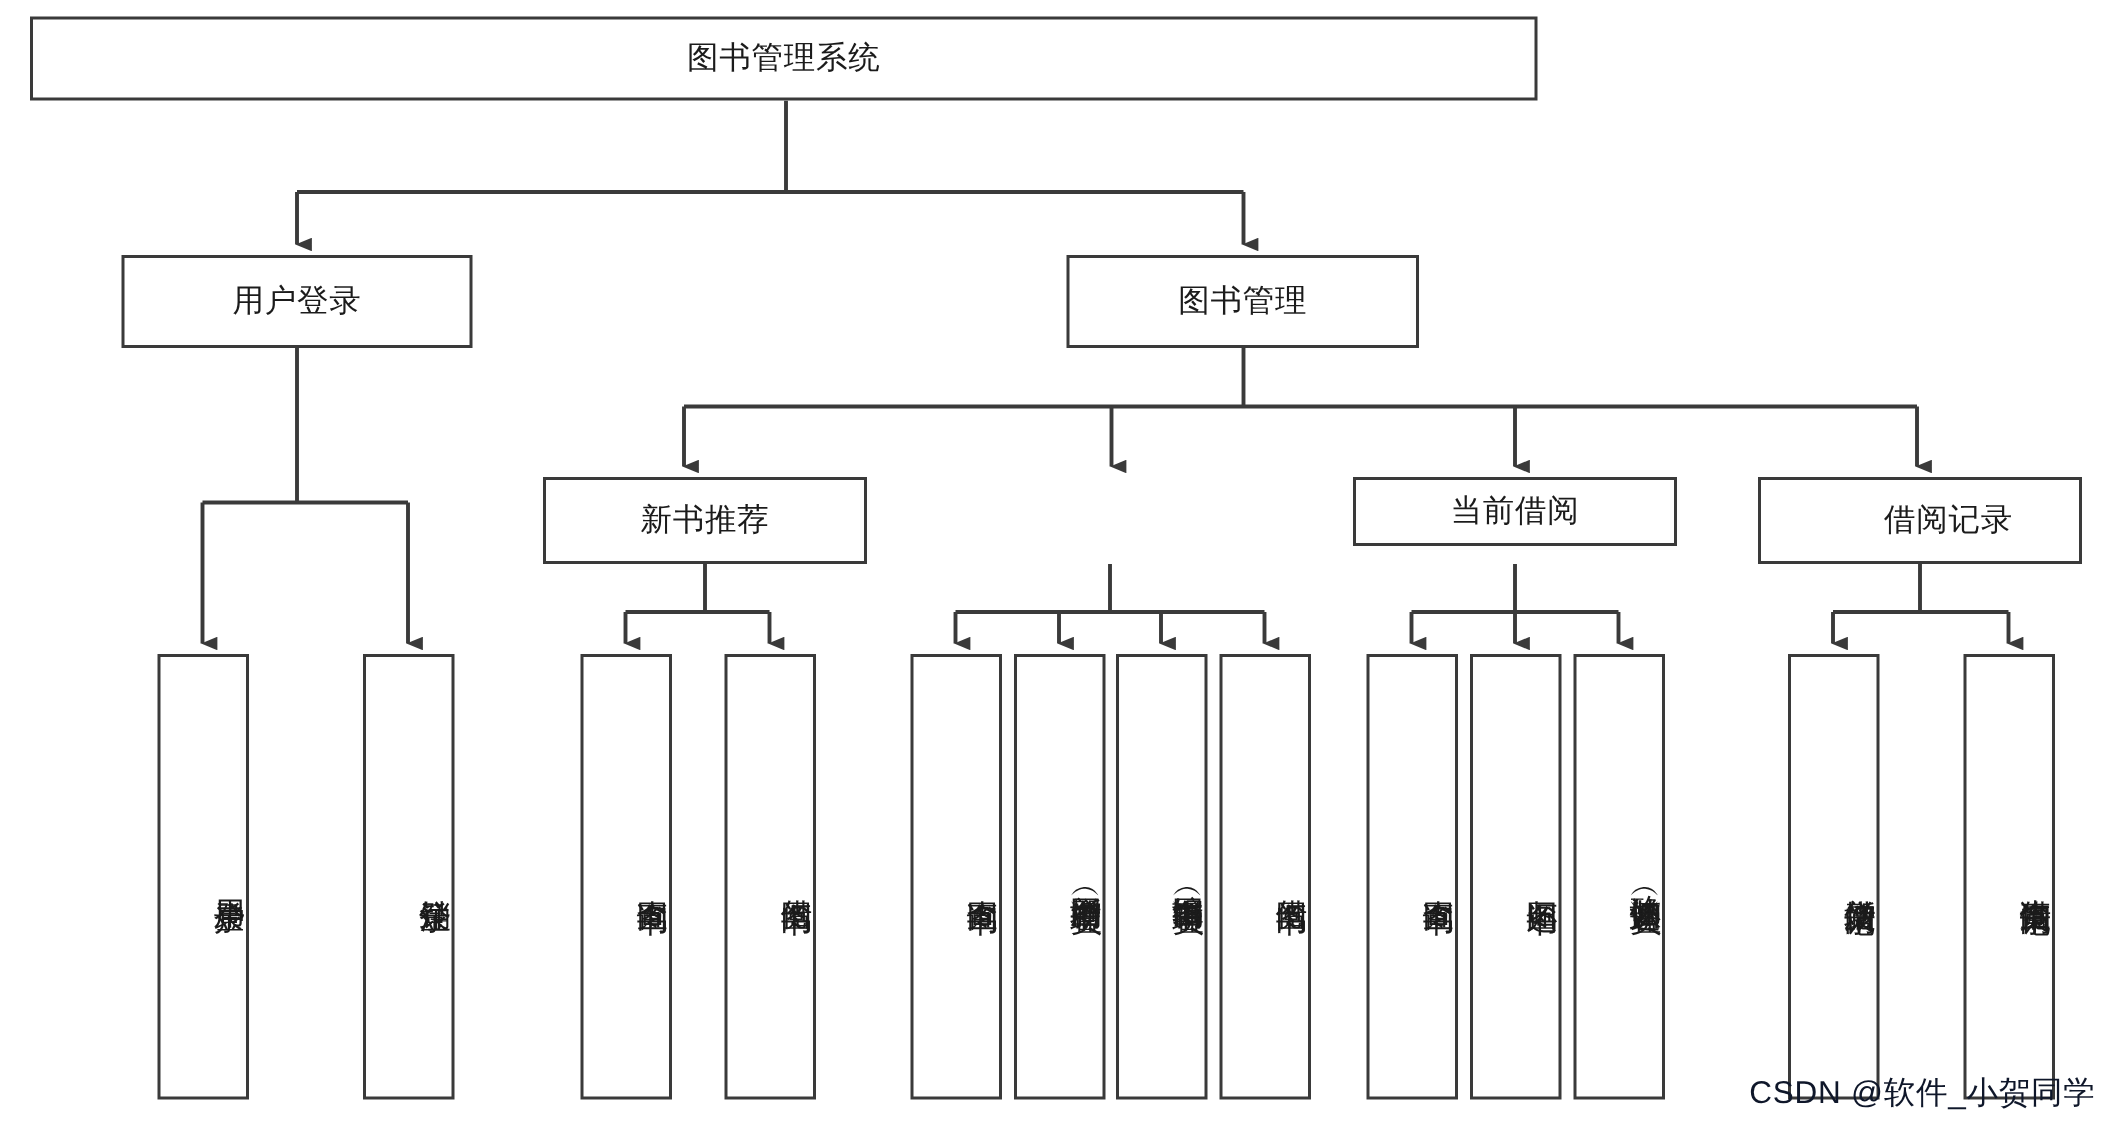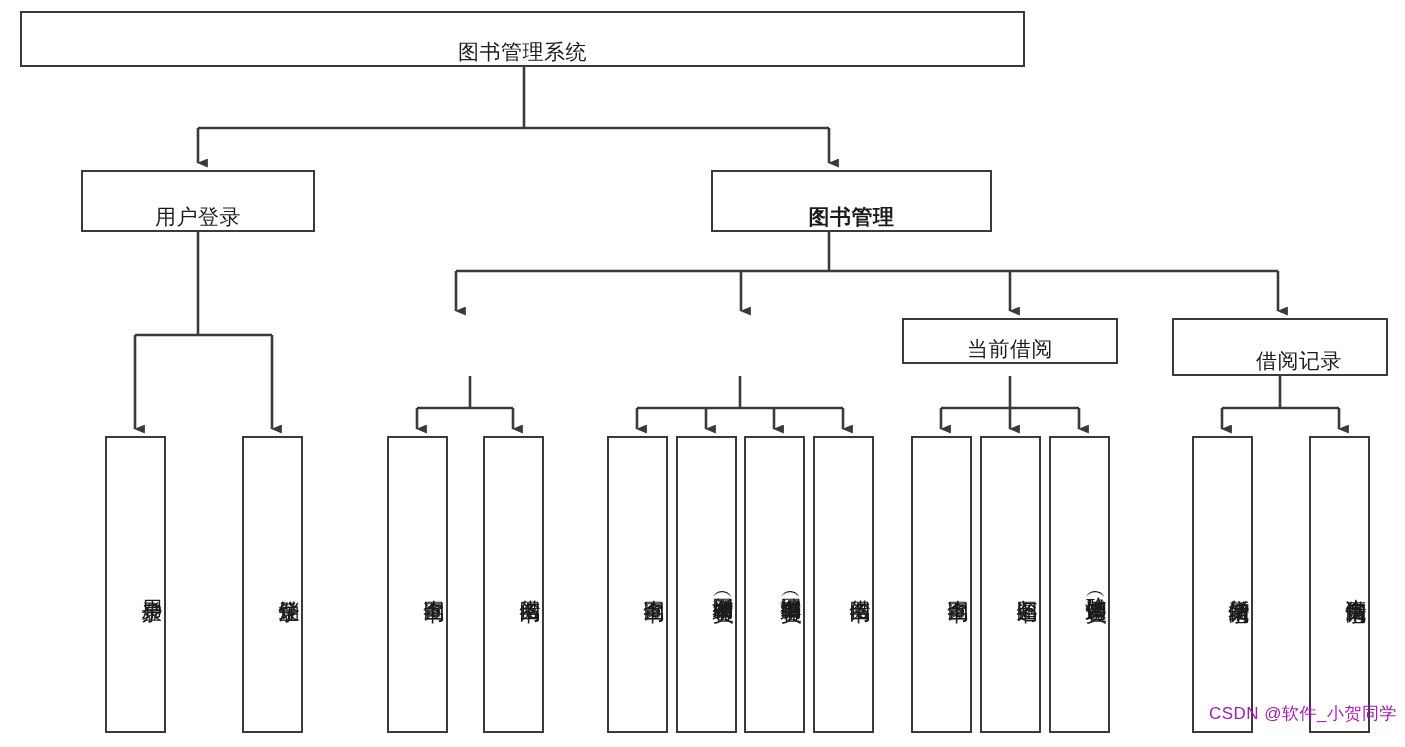--- a/index.html
+++ b/index.html
@@ -24,21 +24,21 @@
     width: 1405px;
     height: 747px;
     pointer-events: none;
   }
   .node {
     position: absolute;
     box-sizing: border-box;
     border: 2px solid #3a3a3a;
     background: #ffffff;
     display: flex;
-    align-items: flex-end;
+    align-items: center;
     justify-content: center;
     color: #1b1b1b;
     line-height: 1.18;
     text-align: center;
   }
   .node.horiz {
     font-size: 21px;
     letter-spacing: 0.5px;
   }
   .node.vert {
@@ -53,23 +53,23 @@
   .node .lbl {
     display: block;
   }
   .node.vert .lbl {
     writing-mode: vertical-rl;
     text-orientation: upright;
   }
   #watermark {
     position: absolute;
     right: 8px;
-    bottom: 22px;
-    font-size: 17px;
-    color: #a21caf;
+    bottom: 5px;
+    font-size: 21px;
+    color: #0f172a;
     letter-spacing: 0.5px;
     white-space: nowrap;
     user-select: none;
   }
 </style>
 </head>
 <body>
 
 <div id="canvas">
 
@@ -123,24 +123,27 @@
     </g>
   </svg>
 
   <div class="node horiz" style="left:20px; top:11px; width:1005px; height:56px;">
     <span class="lbl">图书管理系统</span>
   </div>
 
   <div class="node horiz" style="left:81px; top:170px; width:234px; height:62px;">
     <span class="lbl">用户登录</span>
   </div>
-  <div class="node horiz" style="left:711px; top:170px; width:281px; height:62px;font-weight:bold;">
+  <div class="node horiz" style="left:711px; top:170px; width:235px; height:62px;">
     <span class="lbl">图书管理</span>
   </div>
 
+  <div class="node horiz" style="left:362px; top:318px; width:216px; height:58px;">
+    <span class="lbl">新书推荐</span>
+  </div>
   <div class="node horiz" style="left:902px; top:318px; width:216px; height:46px;">
     <span class="lbl">当前借阅</span>
   </div>
   <div class="node horiz" style="left:1172px; top:318px; width:216px; height:58px;padding-left:38px;">
     <span class="lbl">借阅记录</span>
   </div>
 
   <div class="node vert" style="left:105px; top:436px; width:61px; height:297px;">
     <span class="lbl">用户登录</span>
   </div>

